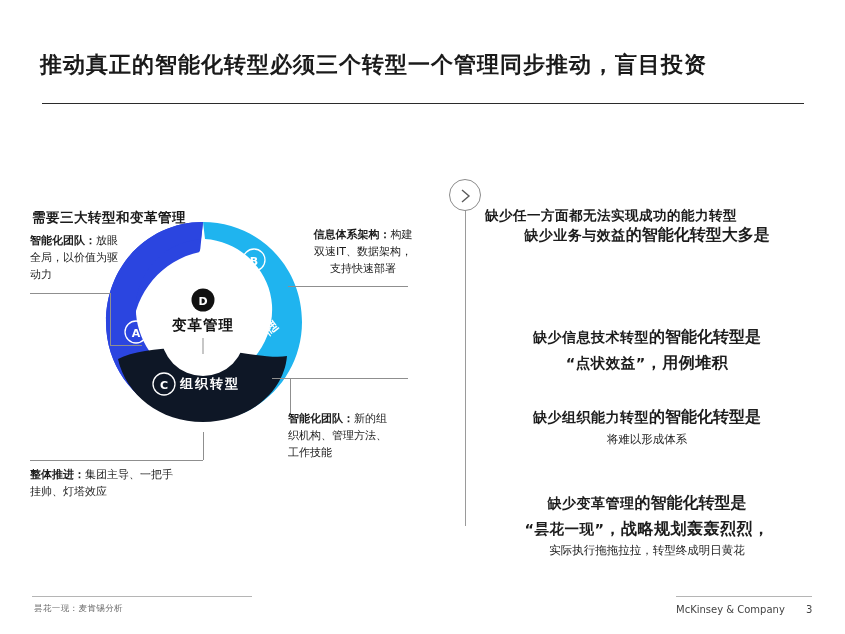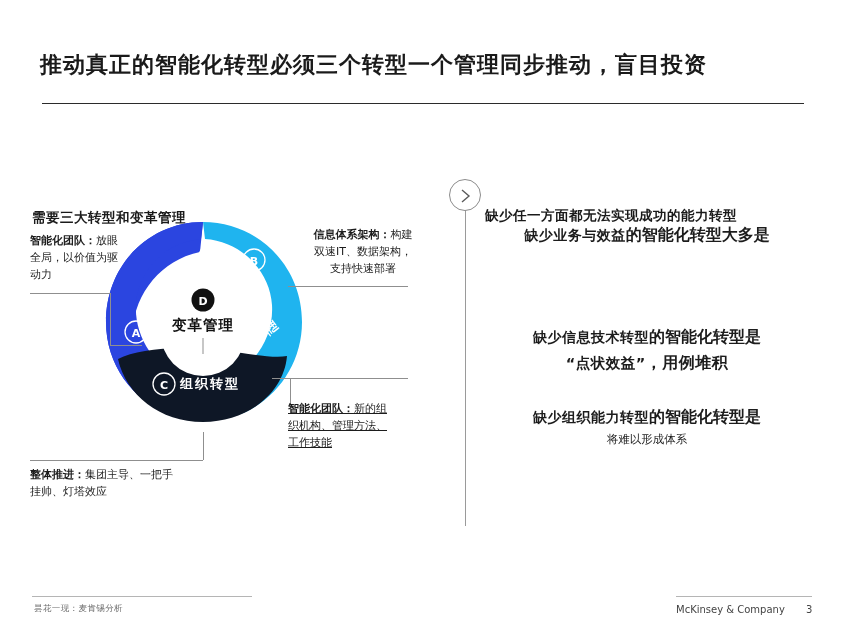--- a/index.html
+++ b/index.html
@@ -64,21 +64,21 @@
     font-size:11px;font-weight:700;
   }
 
   
   .callout{
     position:absolute;font-size:11px;line-height:1.55;color:#1d1d1d;
   }
   .callout b{font-weight:700;}
   .co-a{left:30px;top:232px;width:88px;}
   .co-b{left:313px;top:226px;width:100px;text-align:center;}
-  .co-c{left:288px;top:400px;width:104px;text-decoration:underline;}
+  .co-c{left:288px;top:410px;width:104px;}
   .co-d{left:30px;top:466px;width:148px;}
 
   .lead{position:absolute;background:#8f8f8f;}
   .lead.h{height:1px;}
   .lead.v{width:1px;}
 
   
   .rblock{
     position:absolute;width:350px;left:472px;
     text-align:center;color:#1c1c1c;
@@ -231,20 +231,29 @@
     </div>
   </div>
 
   <div class="rblock rb3">
     <div class="l1">
       <span class="em">缺少组织能力转型</span><span class="sm">的智能化转型是</span>
     </div>
     <div class="l3">将难以形成体系</div>
   </div>
 
+  <div class="rblock rb4">
+    <div class="l1">
+      <span class="em">缺少变革管理</span><span class="sm">的智能化转型是</span>
+    </div>
+    <div class="l2">
+      <span>“昙花一现”</span><span class="sm">，战略规划轰轰烈烈，</span>
+    </div>
+    <div class="l3">实际执行拖拖拉拉，转型终成明日黄花</div>
+  </div>
 
   <div class="foot-rule"></div>
   <div class="source">昙花一现：麦肯锡分析</div>
   <div class="brand-rule"></div>
   <div class="brand">McKinsey &amp; Company</div>
   <div class="pagenum">3</div>
 
 </div>
 
 </body></html>

